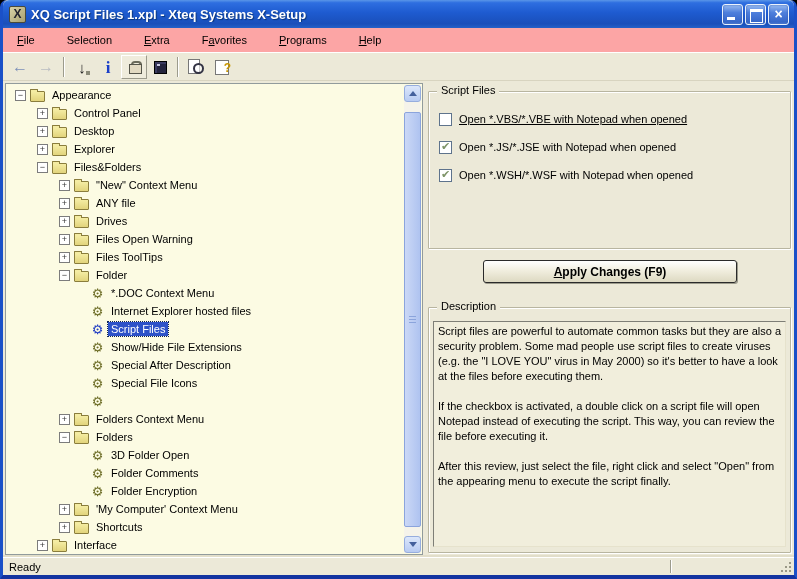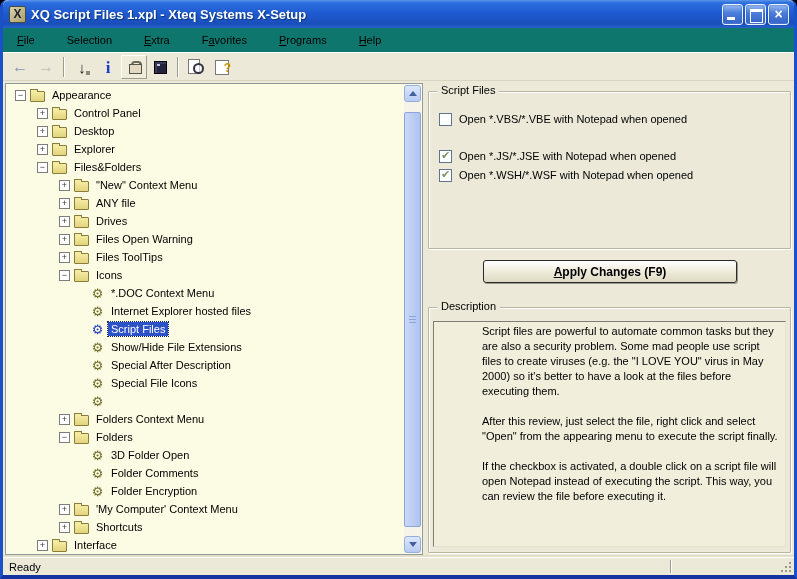--- a/index.html
+++ b/index.html
@@ -34,21 +34,21 @@
     width:21px; height:21px; border-radius:3px; position:relative;
     border:1px solid #EAF2FC;
     background:linear-gradient(180deg,#9ABCF0 0%,#4E7FDC 40%,#3766C8 90%,#5A86DC 100%);
     box-shadow:inset 0 0 2px #2A55AA;
   }
   .win-btn.min::after { content:""; position:absolute; left:4px; bottom:4px; width:8px; height:3px; background:#FFF; }
   .win-btn.max::after { content:""; position:absolute; left:4px; top:4px; width:11px; height:10px; border:1px solid #FFF; border-top:3px solid #FFF; }
   .win-btn.close { display:flex; align-items:center; justify-content:center; color:#FFF; font-size:14px; font-weight:bold; }
 
   
-  .menubar { height:24px; display:flex; align-items:center; background:#0f766e; padding-left:4px; }
+  .menubar { height:24px; display:flex; align-items:center; background:#fca5a5; padding-left:4px; }
   .menu-item { padding:3px 10px; margin-right:12px; cursor:default; }
   .menu-item u { text-decoration:underline; }
 
   
   .toolbar {
     height:29px; display:flex; align-items:center; background:#ECE9D8;
     border-top:1px solid #FFFFFF; box-shadow:inset 0 -1px 0 #D8D4C0; padding-left:4px;
   }
   .tb-btn { width:26px; height:24px; display:flex; align-items:center; justify-content:center; position:relative; }
   .tb-btn.framed { border:1px solid; border-color:#FFFFFF #9C9B8C #9C9B8C #FFFFFF; background:#EFECDC; }
@@ -126,21 +126,21 @@
     border:1px solid #2A2A2A; border-radius:3px;
     background:linear-gradient(180deg,#FFFFFF 0%,#F1EEDF 45%,#DDD9C2 100%);
     box-shadow:1px 1px 0 #9C9B8C; font-weight:bold; font-size:12px;
     display:flex; align-items:center; justify-content:center; }
   .apply-btn u { text-decoration:underline; }
 
   .gb-desc { top:224px; left:0; right:0; bottom:2px;padding-left:12px; }
   .desc-box { position:absolute; left:4px; right:4px; top:13px; bottom:5px;
     background:#F1EEDC; border:1px solid; border-color:#7E7E76 #E6E2CC #E6E2CC #7E7E76;
     padding:2px 4px; overflow:hidden; line-height:15px; }
-  .desc-box p { margin-bottom:15px;margin-left:44px; }
+  .desc-box p { margin-bottom:15px; }
 
   
   .statusbar { height:18px; background:#ECE9D8; border-top:1px solid #FFFFFF;
     box-shadow:0 -2px 0 #E2DECA; display:flex; align-items:center; position:relative; padding-left:6px; }
   .status-div { position:absolute; right:122px; top:2px; bottom:2px; width:2px;
     border-left:1px solid #9C9B8C; border-right:1px solid #FFFFFF; }
   .grip { position:absolute; right:1px; bottom:1px; width:13px; height:13px; }
   .grip::after { content:""; position:absolute; left:0; top:0; width:2px; height:2px;
     box-shadow:9px 1px 0 #9A9887, 5px 5px 0 #9A9887, 9px 5px 0 #9A9887,
                1px 9px 0 #9A9887, 5px 9px 0 #9A9887, 9px 9px 0 #9A9887; }
@@ -248,21 +248,21 @@
             <span class="tree-label">Files Open Warning</span>
           </div>
           <div class="tree-row" style="padding-left: 52px;">
             <span class="expander">+</span>
             <span class="folder-ic"></span>
             <span class="tree-label">Files ToolTips</span>
           </div>
           <div class="tree-row" style="padding-left: 52px;">
             <span class="expander">−</span>
             <span class="folder-ic"></span>
-            <span class="tree-label">Icons</span>
+            <span class="tree-label">Folder</span>
           </div>
           <div class="tree-row" style="padding-left: 74px;">
             <span class="leaf-pad"></span>
             <span class="gear-ic">⚙</span>
             <span class="tree-label">*.DOC Context Menu</span>
           </div>
           <div class="tree-row" style="padding-left: 74px;">
             <span class="leaf-pad"></span>
             <span class="gear-ic">⚙</span>
             <span class="tree-label">Internet Explorer hosted files</span>
@@ -341,43 +341,43 @@
             <div class="sb-tri"></div>
           </div>
       </div>
     </div>
 
     <div class="right-panel">
 
       <div class="groupbox gb-scripts">
         <span class="gb-legend">Script Files</span>
         <div id="checkboxes">
-            <div class="cb-row" style="top: 20px;">
+            <div class="cb-row" style="top: 20px; text-decoration: underline;">
               <span class="cb-box"></span>
               <span>Open *.VBS/*.VBE with Notepad when opened</span>
             </div>
-            <div class="cb-row" style="top: 57px;">
+            <div class="cb-row" style="top: 48px;">
               <span class="cb-box checked"></span>
               <span>Open *.JS/*.JSE with Notepad when opened</span>
             </div>
             <div class="cb-row" style="top: 76px;">
               <span class="cb-box checked"></span>
               <span>Open *.WSH/*.WSF with Notepad when opened</span>
             </div>
           </div>
       </div>
 
       <button class="apply-btn" id="apply-btn"><u>A</u>pply Changes (F9)</button>
 
       <div class="groupbox gb-desc">
         <span class="gb-legend">Description</span>
         <div class="desc-box" id="desc-box">
             <p>Script files are powerful to automate common tasks but they are also a security problem. Some mad people use script files to create viruses (e.g. the "I LOVE YOU" virus in May 2000) so it's better to have a look at the files before executing them.</p>
+            <p>If the checkbox is activated, a double click on a script file will open Notepad instead of executing the script. This way, you can review the file before executing it.</p>
             <p>After this review, just select the file, right click and select "Open" from the appearing menu to execute the script finally.</p>
-            <p>If the checkbox is activated, a double click on a script file will open Notepad instead of executing the script. This way, you can review the file before executing it.</p>
           </div>
       </div>
 
     </div>
   </div>
 
   <div class="statusbar">
     <span>Ready</span>
     <div class="status-div"></div>
     <div class="grip"></div>

